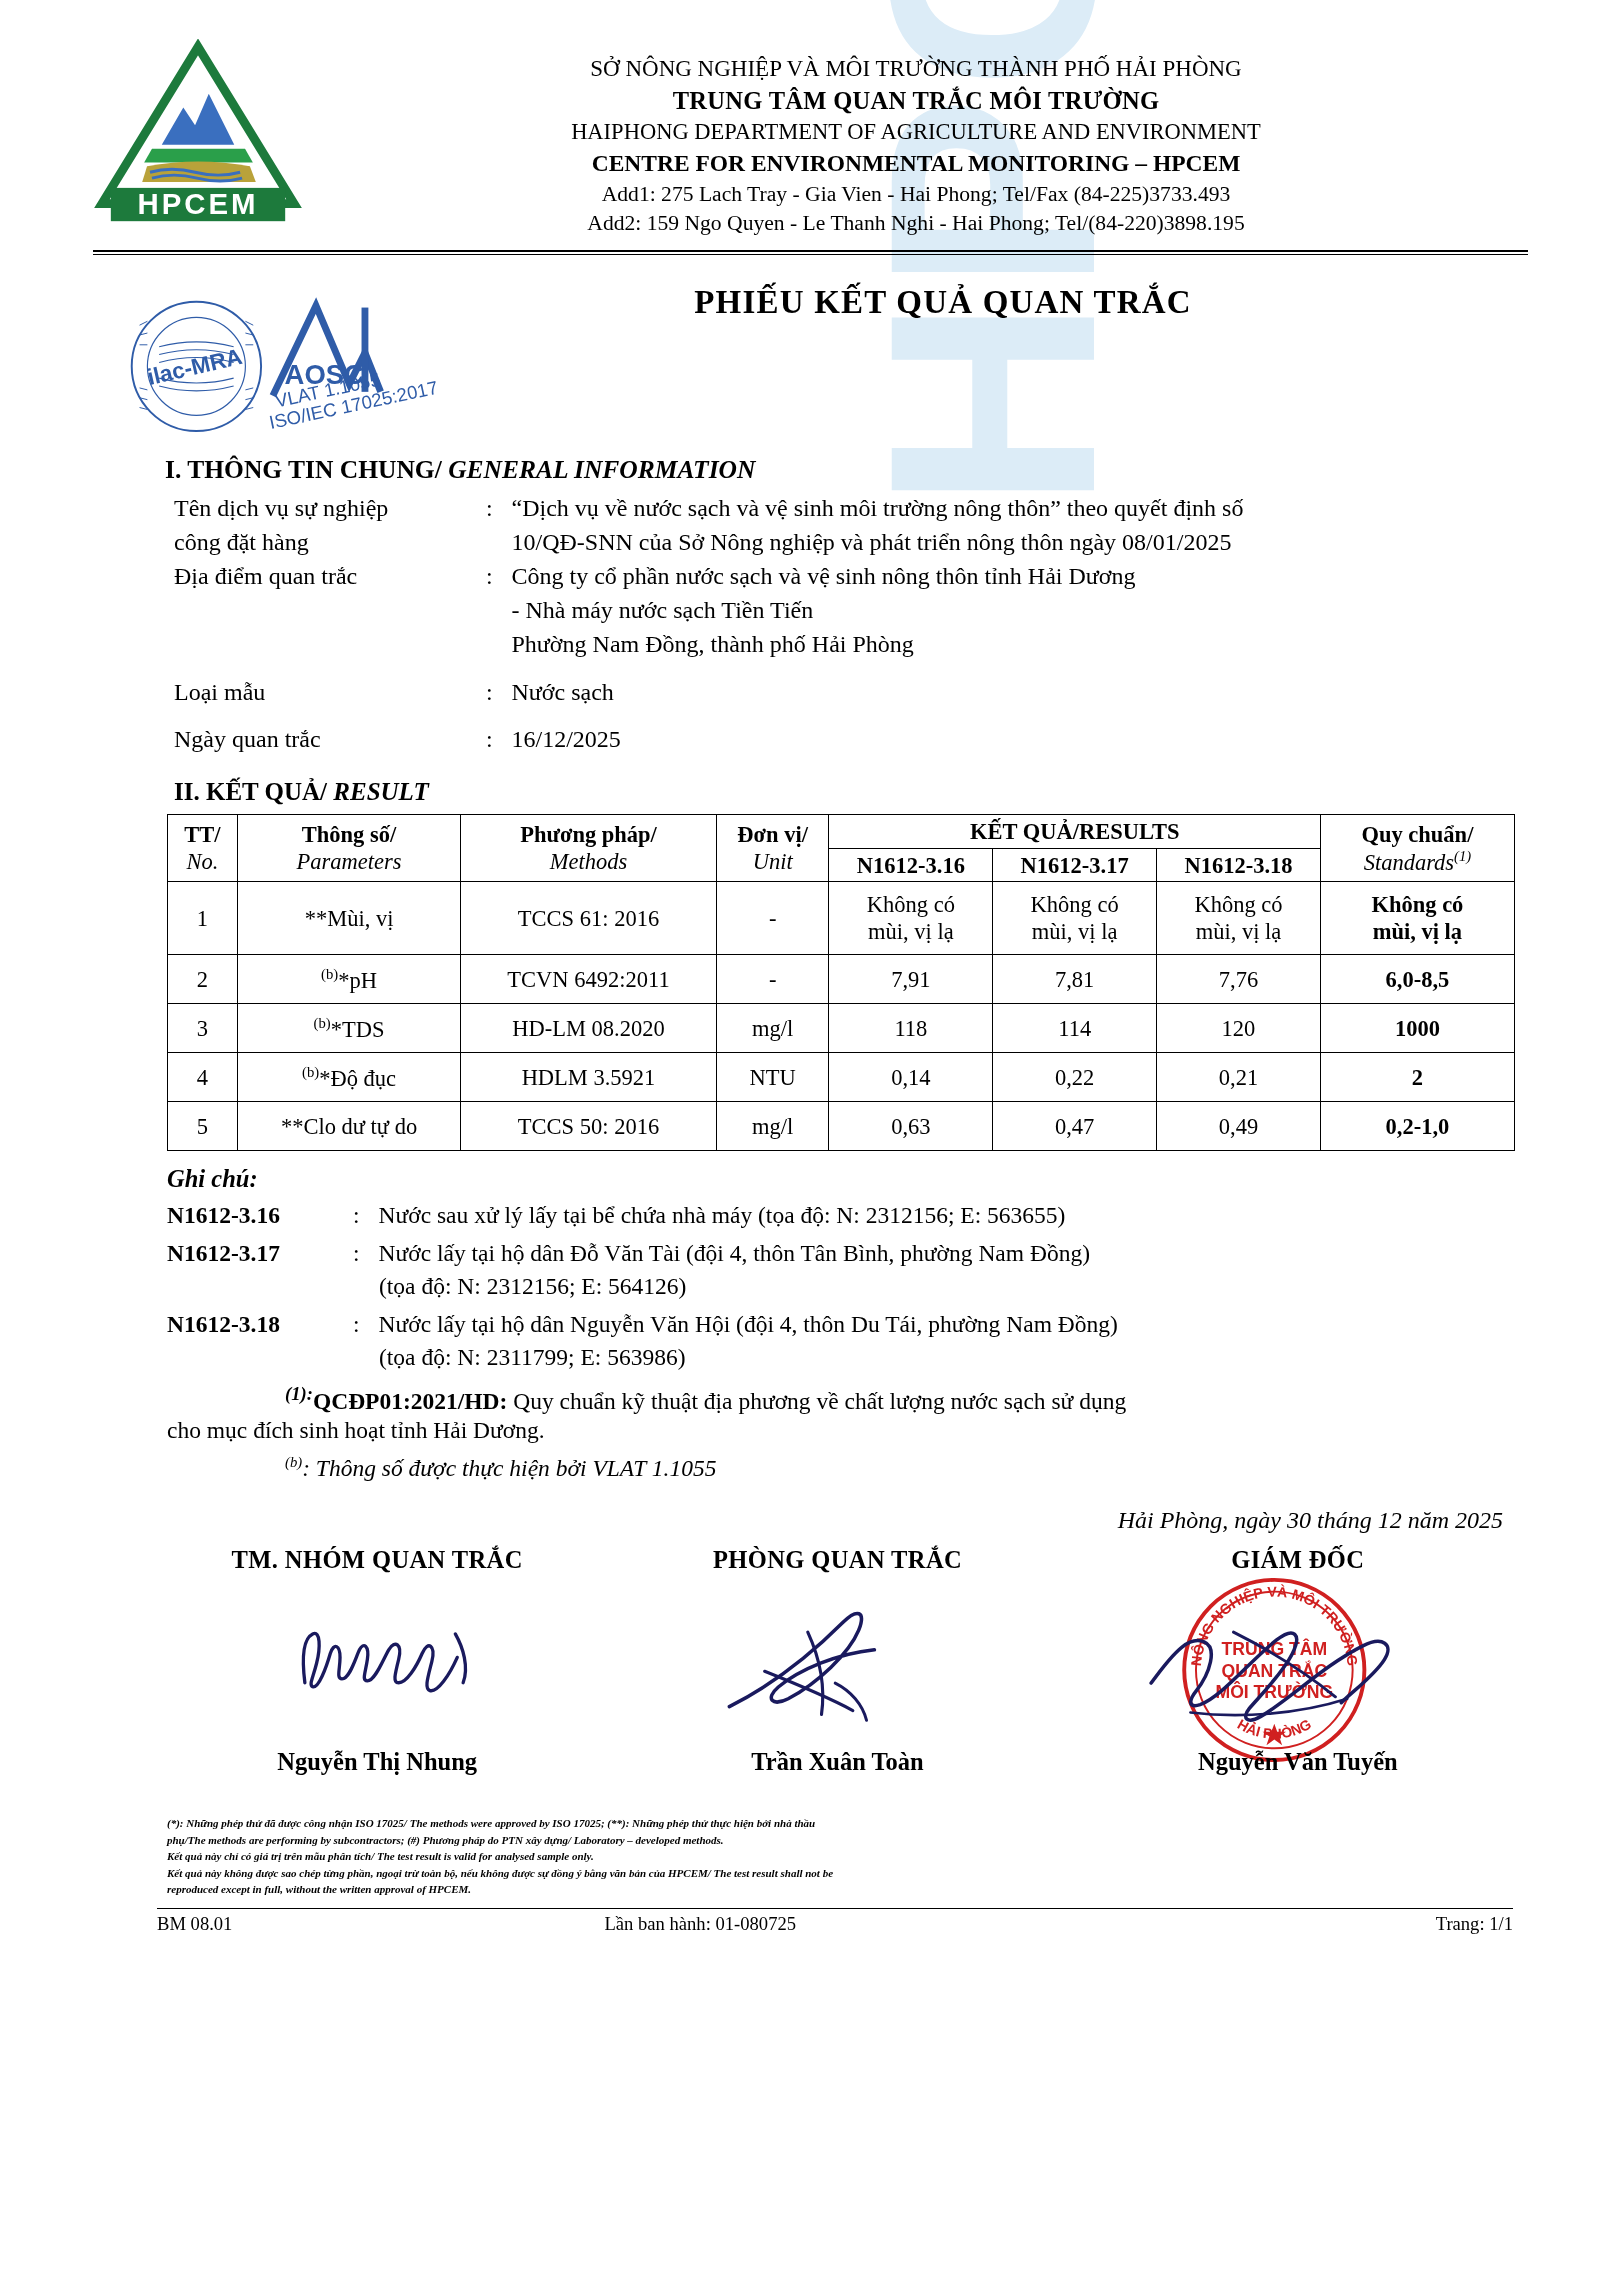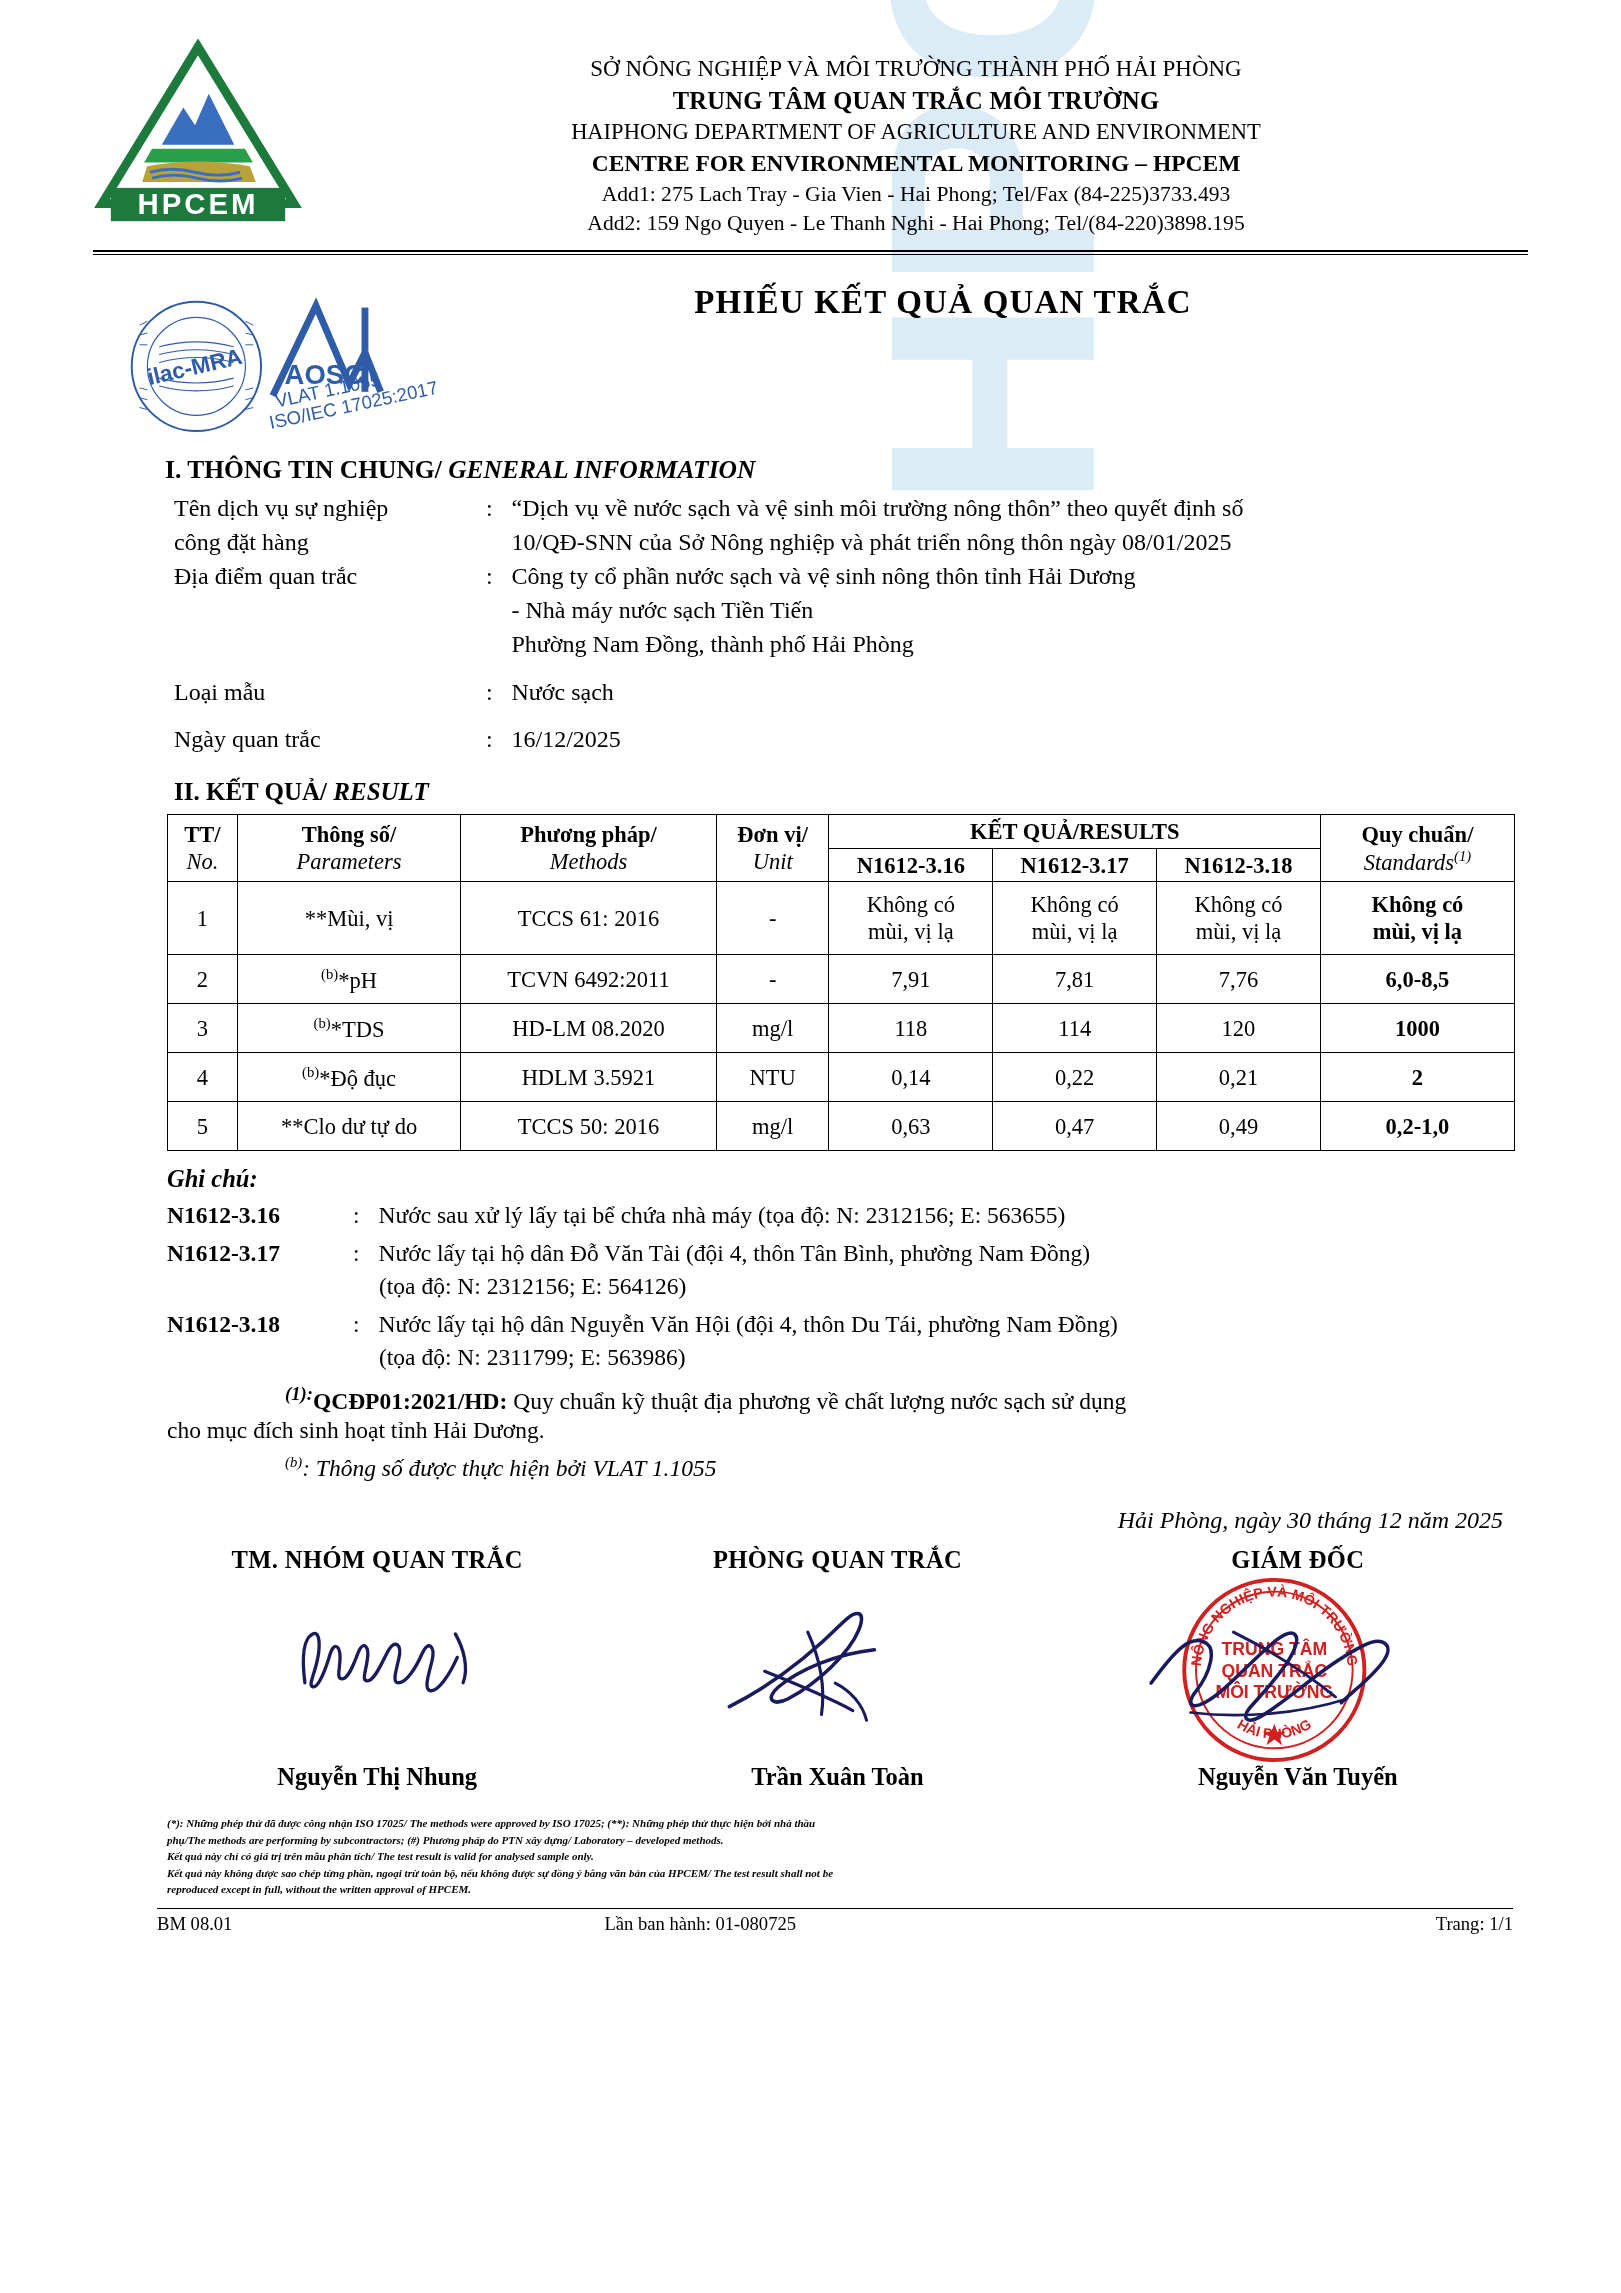--- a/index.html
+++ b/index.html
@@ -180,21 +180,21 @@
   }
   .sign-col {
     flex: 1;
     text-align: center;
     position: relative;
     height: 245px;
   }
   .sign-title { font-size: 24.5px; font-weight: bold; letter-spacing: 0.4px; }
   .sign-name {
     position: absolute;
-    bottom: 0;
+    bottom: 15px;
     left: 0;
     right: 0;
     font-size: 24.5px;
     font-weight: bold;
   }
   .sig-svg { position: absolute; left: 0; right: 0; top: 43px; }
   .seal {
     position: absolute;
     left: 50%;
     top: 19.6px;

